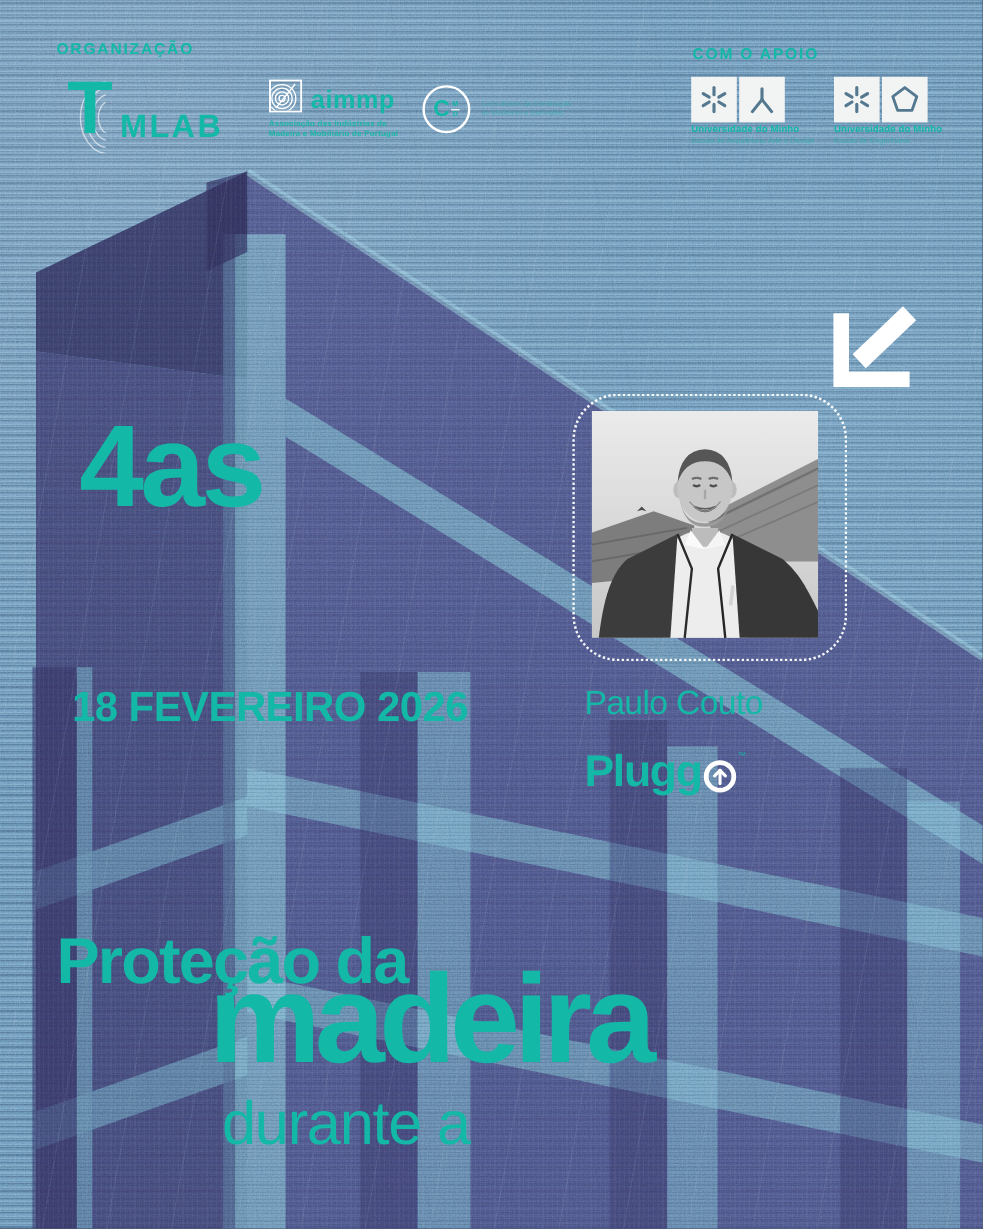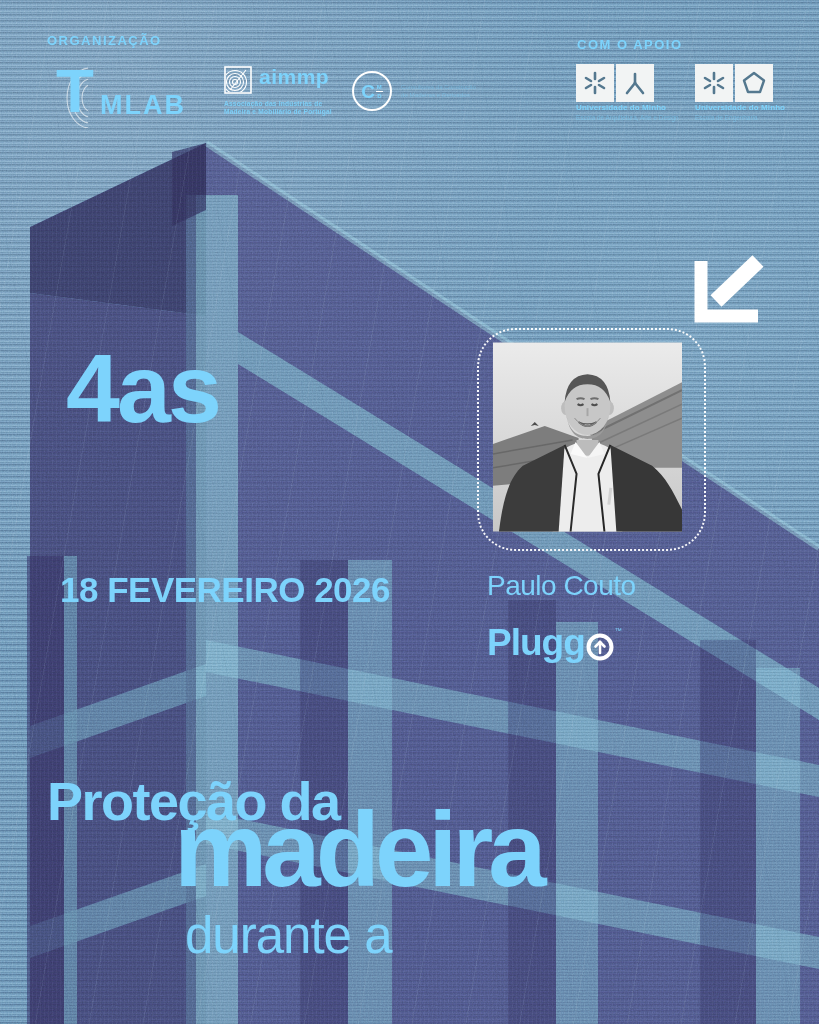--- a/index.html
+++ b/index.html
@@ -1,17 +1,17 @@
 <!DOCTYPE html>
 <html><head>
 <meta charset="utf-8">
 <style>
   html,body{margin:0;padding:0;background:#1c1c22;}
   .stage{width:819px;height:1024px;margin:0 auto;position:relative;overflow:hidden;
-         font-family:"Liberation Sans","DejaVu Sans",sans-serif;color:#7dd3fc;}
+         font-family:"Liberation Sans","DejaVu Sans",sans-serif;color:#14b8a6;}
   
   .bg{position:absolute;inset:0;z-index:0;
     background:
       radial-gradient(ellipse at 15% 8%, rgba(255,255,255,0.10), transparent 45%),
       radial-gradient(ellipse at 85% 30%, rgba(170,215,235,0.12), transparent 50%),
       radial-gradient(ellipse at 50% 90%, rgba(40,60,100,0.15), transparent 60%),
       repeating-linear-gradient(180deg,
         rgba(84,114,146,0.00) 0px, rgba(84,114,146,0.00) 2px,
         rgba(62,86,116,0.55) 2px, rgba(62,86,116,0.55) 3px,
         rgba(0,0,0,0) 3px, rgba(0,0,0,0) 5px,
@@ -28,21 +28,21 @@
   .building{position:absolute;inset:0;z-index:1;}
   
   .label-caps{position:absolute;font-weight:bold;font-size:13px;letter-spacing:1.5px;z-index:5;}
   #org-label{left:47px;top:33px;}
   #apoio-label{left:577px;top:37px;}
   .tmlab{position:absolute;left:56px;top:60px;z-index:5;height:72px;}
   .tmlab .rings{position:absolute;left:-2px;top:6px;opacity:.75;}
   .tmlab .t{font-size:62px;font-weight:bold;line-height:1;position:relative;letter-spacing:-2px;}
   .tmlab .rest{font-size:27px;font-weight:bold;letter-spacing:2px;position:absolute;left:44px;top:30px;}
   .aimmp{position:absolute;left:224px;top:66px;z-index:5;}
-  .aimmp-row{display:flex;align-items:flex-start;gap:7px;}
+  .aimmp-row{display:flex;align-items:flex-end;gap:7px;}
   .aimmp .word{font-size:21px;font-weight:bold;letter-spacing:.5px;line-height:1;}
   .aimmp .sub{font-size:6.6px;font-weight:bold;line-height:1.25;margin-top:6px;opacity:.9;letter-spacing:.2px;}
   .cmd{position:absolute;left:352px;top:71px;z-index:5;display:flex;gap:9px;align-items:center;}
   .cmd-circle{width:36px;height:36px;border:2px solid #fff;border-radius:50%;
     display:flex;align-items:center;justify-content:center;gap:1px;}
   .cmd-circle .c{font-size:19px;font-weight:bold;line-height:1;}
   .cmd-col{display:flex;flex-direction:column;align-items:center;line-height:1;}
   .cmd-col .md{font-size:6px;font-weight:bold;}
   .cmd-col .bar{width:7px;height:1px;background:#fff;margin:1px 0;}
   .cmd-sub{font-size:6.2px;line-height:1.3;opacity:.45;}

